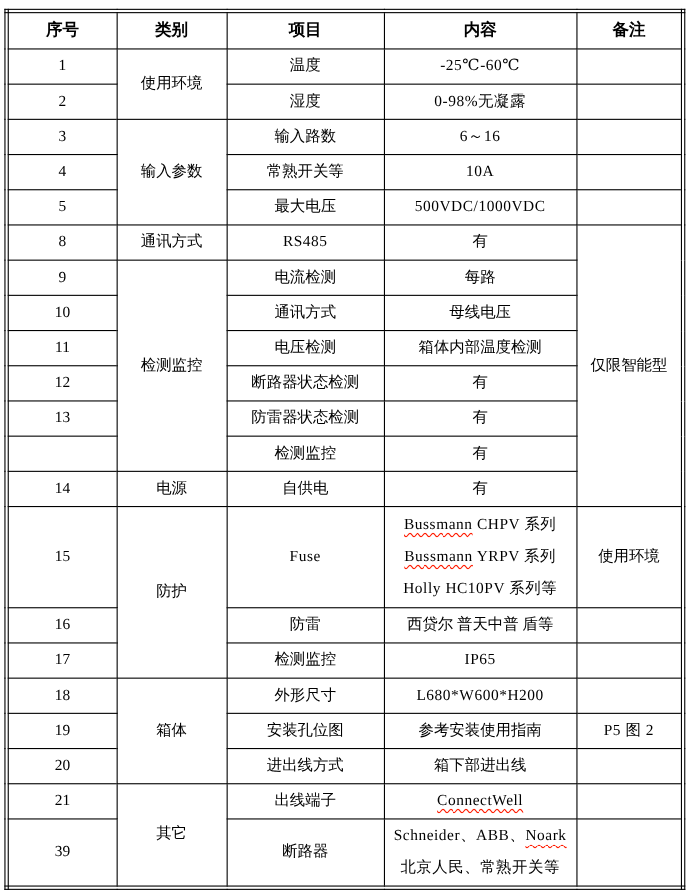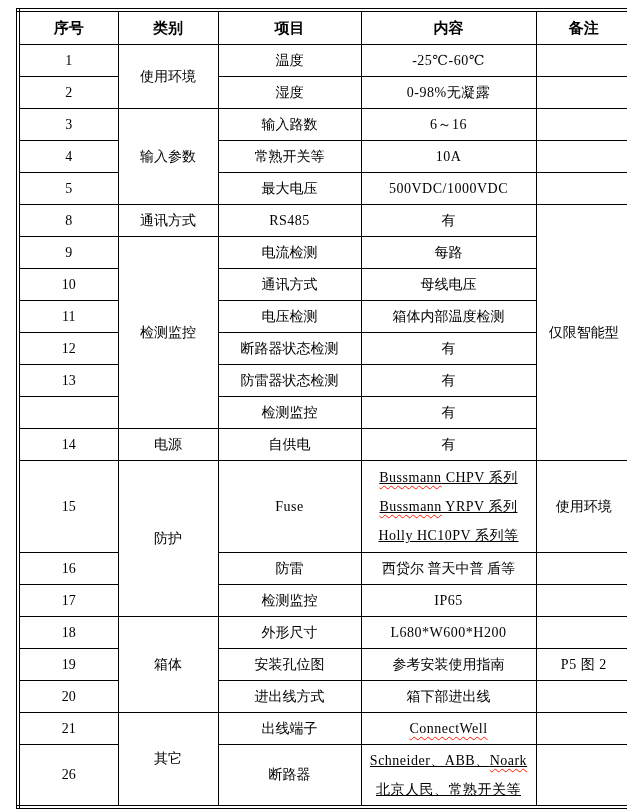--- a/index.html
+++ b/index.html
@@ -6,21 +6,21 @@
     margin: 0;
     padding: 0;
     background: #ffffff;
     font-family: "Liberation Serif", "DejaVu Serif", serif;
     color: #000000;
   }
   .sheet {
     width: 627px;
     height: 812px;
     box-sizing: border-box;
-    padding: 8px 16px;
+    padding: 8px 4px;
     background: #ffffff;
   }
   table.spec {
     width: 615px;
     height: 796px;
     border-collapse: collapse;
     table-layout: fixed;
     border: 4px double #000000;
   }
   table.spec th,
@@ -46,21 +46,21 @@
     font-family: "Liberation Serif", "DejaVu Serif", serif;
     letter-spacing: 0.5px;
   }
   .wavy {
     text-decoration-line: underline;
     text-decoration-style: wavy;
     text-decoration-color: #ff1a00;
     text-decoration-thickness: 1px;
     text-underline-offset: 3px;
   }
-  .mline { line-height: 29px; text-decoration: underline; }
+  .mline { line-height: 29px; }
 </style>
 </head>
 <body>
 
 <div class="sheet">
   <table class="spec">
     <colgroup>
       <col style="width:100px">
       <col style="width:100px">
       <col style="width:143px">
@@ -218,21 +218,21 @@
       <td>21</td>
       <td rowspan="2">其它</td>
       <td>出线端子</td>
       <td class="mono">
         <span class="wavy">ConnectWell</span>
       </td>
       <td></td>
     </tr>
 
     <tr class="r-tall2">
-      <td>26</td>
+      <td>39</td>
       <td>断路器</td>
       <td class="mono">
         <div class="mline"><span>Schneider、ABB、</span><span class="wavy">Noark</span></div>
         <div class="mline"><span>北京人民、常熟开关等</span></div>
       </td>
       <td></td>
     </tr>
 
   </tbody>
     </table>

